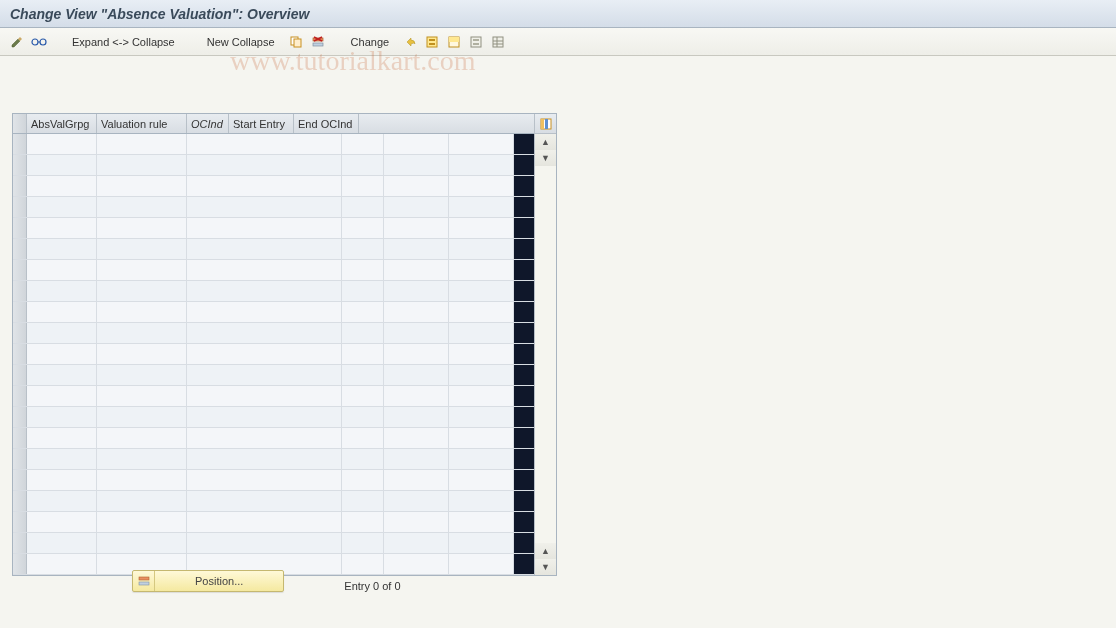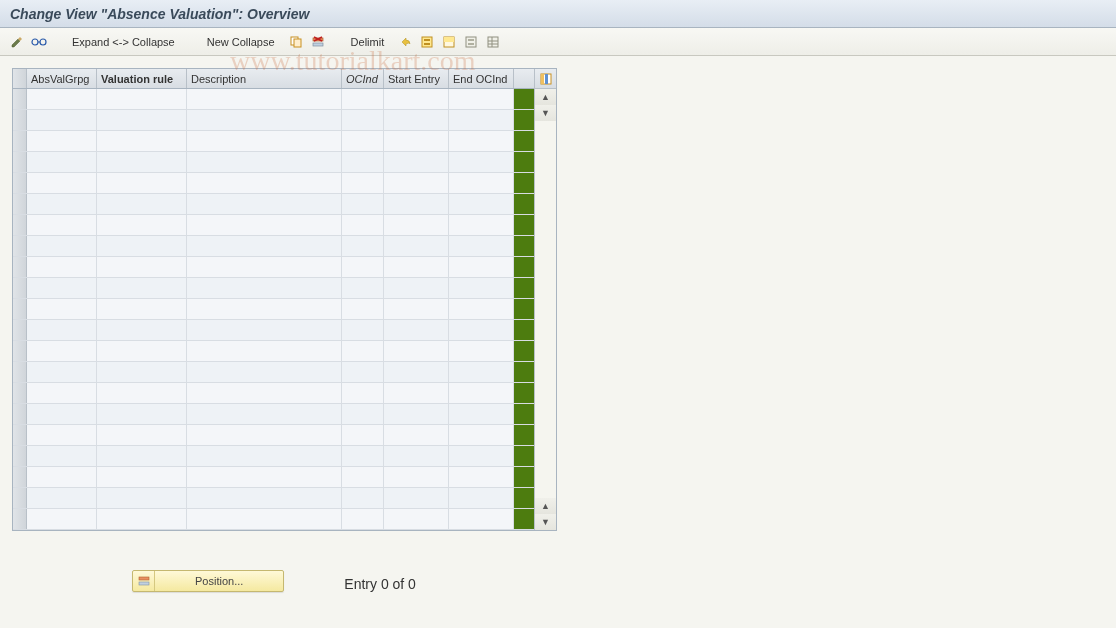--- a/index.html
+++ b/index.html
@@ -64,21 +64,22 @@
       z-index: 50;
       pointer-events: none;
     }
     .content-area {
       padding: 12px;
     }
     .grid-container {
       display: flex;
       width: 545px;
       border: 1px solid #a8b4c0;
-      background: #4d7c0f;
+      background: #0f172a;
+      margin-top: 45px;
     }
     .grid-main { flex: 1; }
     .grid-header-row {
       display: flex;
       background: linear-gradient(to bottom, #e8ecf0 0%, #d8dde3 100%);
       border-bottom: 1px solid #a8b4c0;
       height: 20px;
     }
     .grid-header-cell {
       border-right: 1px solid #b8c0c8;
@@ -104,21 +105,21 @@
       cursor: pointer;
       flex-shrink: 0;
     }
     .grid-cell {
       border-right: 1px solid #d8dde3;
       padding: 2px 4px;
       overflow: hidden;
     }
     .col-sel   { width: 14px; flex-shrink:0; }
     .col-grpg  { width: 70px; flex-shrink:0;}
-    .col-rule  { width: 90px; flex-shrink:0;font-weight:bold;}
+    .col-rule  { width: 90px; flex-shrink:0;}
     .col-desc  { width: 155px; flex-shrink:0;}
     .col-ocind { width: 42px; flex-shrink:0;font-style:italic;}
     .col-start { width: 65px; flex-shrink:0;}
     .col-end   { width: 65px; flex-shrink:0;}
     .grid-scroll {
       width: 22px;
       background: #f0f0ea;
       border-left: 1px solid #b8c0c8;
       display: flex;
       flex-direction: column;
@@ -174,21 +175,21 @@
       font-size: 10px;
     }
     .position-label {
       padding: 0 40px 0 40px;
       color: #444;
       font-size: 11px;
     }
     .entry-text {
       margin-left: 60px;
       color: #333;
-      font-size: 14px;
+      font-size: 11px;
     }
     svg { display: block; }
   </style>
 </head>
 <body>
 
 <div class="title-bar">
   <span class="title-text">Change View "Absence Valuation": Overview</span>
 </div>
 
@@ -218,21 +219,21 @@
   </span>
   <span class="tb-icon">
     <svg width="14" height="14">
         <rect x="2" y="3" width="10" height="3" fill="#e89060" stroke="#b06030" stroke-width="0.7"></rect>
         <rect x="2" y="8" width="10" height="3" fill="#c0d0e0" stroke="#8090a0" stroke-width="0.7"></rect>
         <line x1="3" y1="2" x2="11" y2="6" stroke="#c02020" stroke-width="1.5"></line>
         <line x1="11" y1="2" x2="3" y2="6" stroke="#c02020" stroke-width="1.5"></line>
       </svg>
   </span>
   <span class="tb-sep"></span>
-  <span class="tb-text">Delimit</span>
+  <span class="tb-text">Change</span>
   <span class="tb-icon">
     <svg width="14" height="14">
         <path d="M4 7 L8 3 L8 5 Q12 5 12 9 Q12 7 8 9 L8 11 Z" fill="#e8c040" stroke="#b09020" stroke-width="0.5"></path>
       </svg>
   </span>
   <span class="tb-icon">
     <svg width="14" height="14">
         <rect x="2" y="2" width="10" height="10" fill="#ffe890" stroke="#c09020" stroke-width="1"></rect>
         <rect x="4" y="4" width="6" height="2" fill="#c09020"></rect>
         <rect x="4" y="8" width="6" height="2" fill="#c09020"></rect>
@@ -263,21 +264,20 @@
 
 <div class="watermark">www.tutorialkart.com</div>
 
 <div class="content-area">
   <div class="grid-container">
     <div class="grid-main">
       <div class="grid-header-row">
         <div class="grid-header-cell col-sel row-selector"></div>
         <div class="grid-header-cell col-grpg">AbsValGrpg</div>
         <div class="grid-header-cell col-rule">Valuation rule</div>
-        <div class="grid-header-cell col-desc">Description</div>
         <div class="grid-header-cell col-ocind">OCInd</div>
         <div class="grid-header-cell col-start">Start Entry</div>
         <div class="grid-header-cell col-end">End OCInd</div>
       </div>
       <div id="grid-body">
           <div class="grid-body-row">
             <div class="row-selector"></div>
             <div class="grid-cell col-grpg"></div>
             <div class="grid-cell col-rule"></div>
             <div class="grid-cell col-desc"></div>

